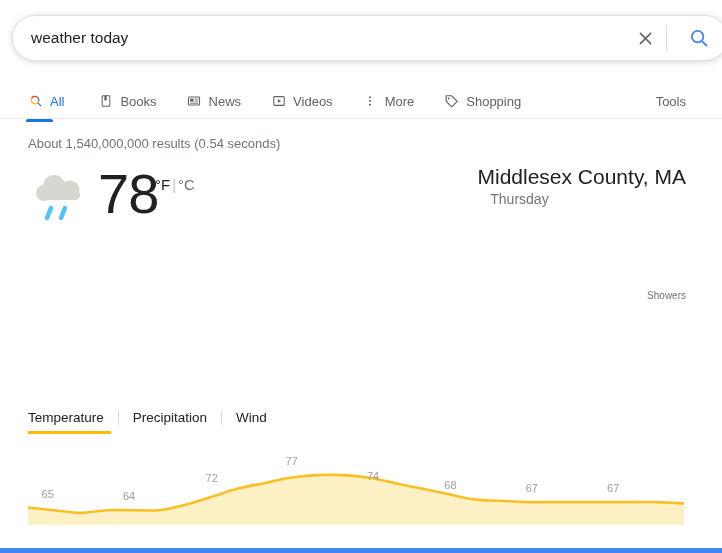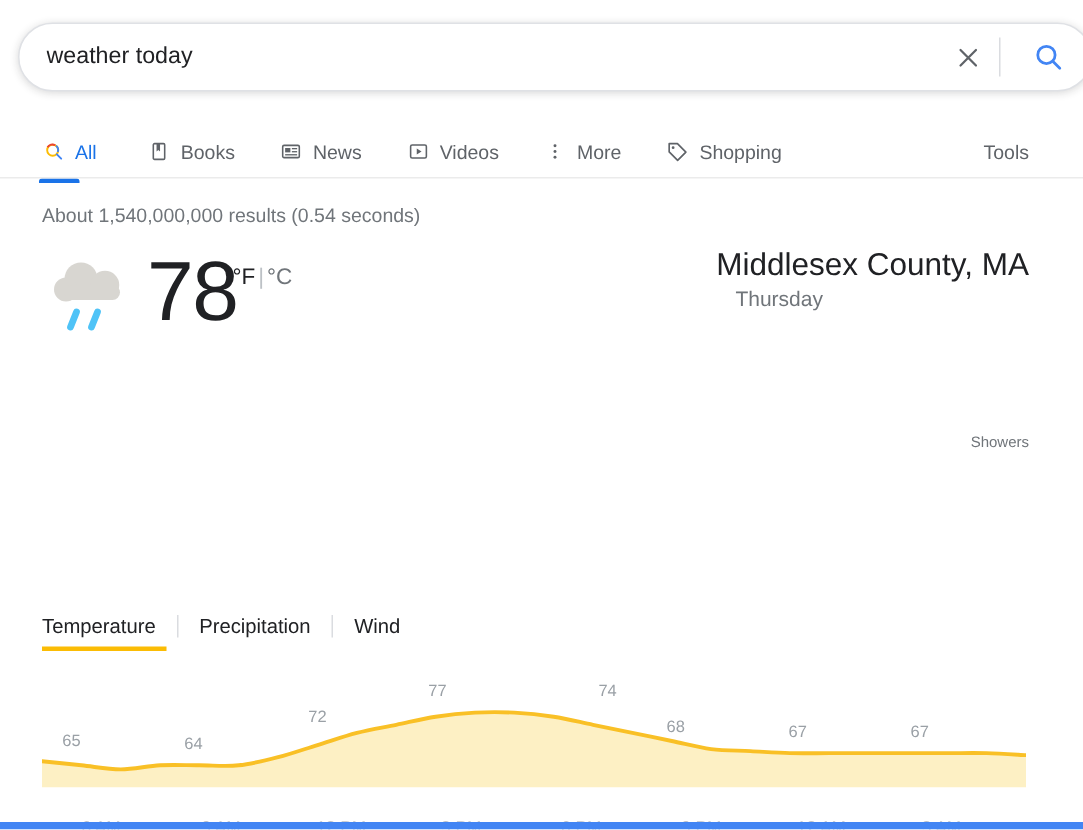--- a/index.html
+++ b/index.html
@@ -283,21 +283,21 @@
     <div class="chart-wrap">
       <svg class="chart-svg" id="chart-svg" width="656" height="70" viewBox="0 0 656 70" preserveAspectRatio="none">
         <path id="chart-area" fill="#fdf0c4" d="M 0.00 52.50 C 4.37 52.95, 17.49 54.30, 26.24 55.20 C 34.99 56.10, 43.73 57.90, 52.48 57.90 C 61.23 57.90, 69.97 55.65, 78.72 55.20 C 87.47 54.75, 96.21 55.20, 104.96 55.20 C 113.71 55.20, 122.45 56.10, 131.20 55.20 C 139.95 54.30, 148.69 52.05, 157.44 49.80 C 166.19 47.55, 174.93 44.40, 183.68 41.70 C 192.43 39.00, 201.17 35.85, 209.92 33.60 C 218.67 31.35, 227.41 30.00, 236.16 28.20 C 244.91 26.40, 253.65 24.15, 262.40 22.80 C 271.15 21.45, 279.89 20.55, 288.64 20.10 C 297.39 19.65, 306.13 19.65, 314.88 20.10 C 323.63 20.55, 332.37 21.45, 341.12 22.80 C 349.87 24.15, 358.61 26.40, 367.36 28.20 C 376.11 30.00, 384.85 31.80, 393.60 33.60 C 402.35 35.40, 411.09 37.20, 419.84 39.00 C 428.59 40.80, 437.33 43.27, 446.08 44.40 C 454.83 45.52, 463.57 45.30, 472.32 45.75 C 481.07 46.20, 489.81 46.88, 498.56 47.10 C 507.31 47.33, 516.05 47.10, 524.80 47.10 C 533.55 47.10, 542.29 47.10, 551.04 47.10 C 559.79 47.10, 568.53 47.10, 577.28 47.10 C 586.03 47.10, 594.77 47.10, 603.52 47.10 C 612.27 47.10, 621.01 46.88, 629.76 47.10 C 638.51 47.33, 651.63 48.23, 656.00 48.45 L 656 70 L 0 70 Z"></path>
         <path id="chart-line" fill="none" stroke="#f9c026" stroke-width="2.6" stroke-linejoin="round" stroke-linecap="round" d="M 0.00 52.50 C 4.37 52.95, 17.49 54.30, 26.24 55.20 C 34.99 56.10, 43.73 57.90, 52.48 57.90 C 61.23 57.90, 69.97 55.65, 78.72 55.20 C 87.47 54.75, 96.21 55.20, 104.96 55.20 C 113.71 55.20, 122.45 56.10, 131.20 55.20 C 139.95 54.30, 148.69 52.05, 157.44 49.80 C 166.19 47.55, 174.93 44.40, 183.68 41.70 C 192.43 39.00, 201.17 35.85, 209.92 33.60 C 218.67 31.35, 227.41 30.00, 236.16 28.20 C 244.91 26.40, 253.65 24.15, 262.40 22.80 C 271.15 21.45, 279.89 20.55, 288.64 20.10 C 297.39 19.65, 306.13 19.65, 314.88 20.10 C 323.63 20.55, 332.37 21.45, 341.12 22.80 C 349.87 24.15, 358.61 26.40, 367.36 28.20 C 376.11 30.00, 384.85 31.80, 393.60 33.60 C 402.35 35.40, 411.09 37.20, 419.84 39.00 C 428.59 40.80, 437.33 43.27, 446.08 44.40 C 454.83 45.52, 463.57 45.30, 472.32 45.75 C 481.07 46.20, 489.81 46.88, 498.56 47.10 C 507.31 47.33, 516.05 47.10, 524.80 47.10 C 533.55 47.10, 542.29 47.10, 551.04 47.10 C 559.79 47.10, 568.53 47.10, 577.28 47.10 C 586.03 47.10, 594.77 47.10, 603.52 47.10 C 612.27 47.10, 621.01 46.88, 629.76 47.10 C 638.51 47.33, 651.63 48.23, 656.00 48.45"></path>
       </svg>
       <div id="chart-labels">
           <div class="chart-label" style="left: 19.68px; top: 32.5px;">65</div>
           <div class="chart-label" style="left: 101.024px; top: 35.2px;">64</div>
           <div class="chart-label" style="left: 183.68px; top: 17px;">72</div>
           <div class="chart-label" style="left: 263.712px; top: 0.1px;">77</div>
-          <div class="chart-label" style="left: 345.056px; top: 0; margin-left: 32px;">74</div>
+          <div class="chart-label" style="left: 345.056px; top: 15px;">74</div>
           <div class="chart-label" style="left: 422.464px; top: 24.4px;">68</div>
           <div class="chart-label" style="left: 503.808px; top: 27.1px;">67</div>
           <div class="chart-label" style="left: 585.152px; top: 27.1px;">67</div>
         </div>
     </div>
 
     <div class="xaxis" id="chart-xaxis">
         <div class="xtick" style="left: 39.36px;">6 AM</div>
         <div class="xtick" style="left: 119.392px;">9 AM</div>
         <div class="xtick" style="left: 199.424px;">12 PM</div>

